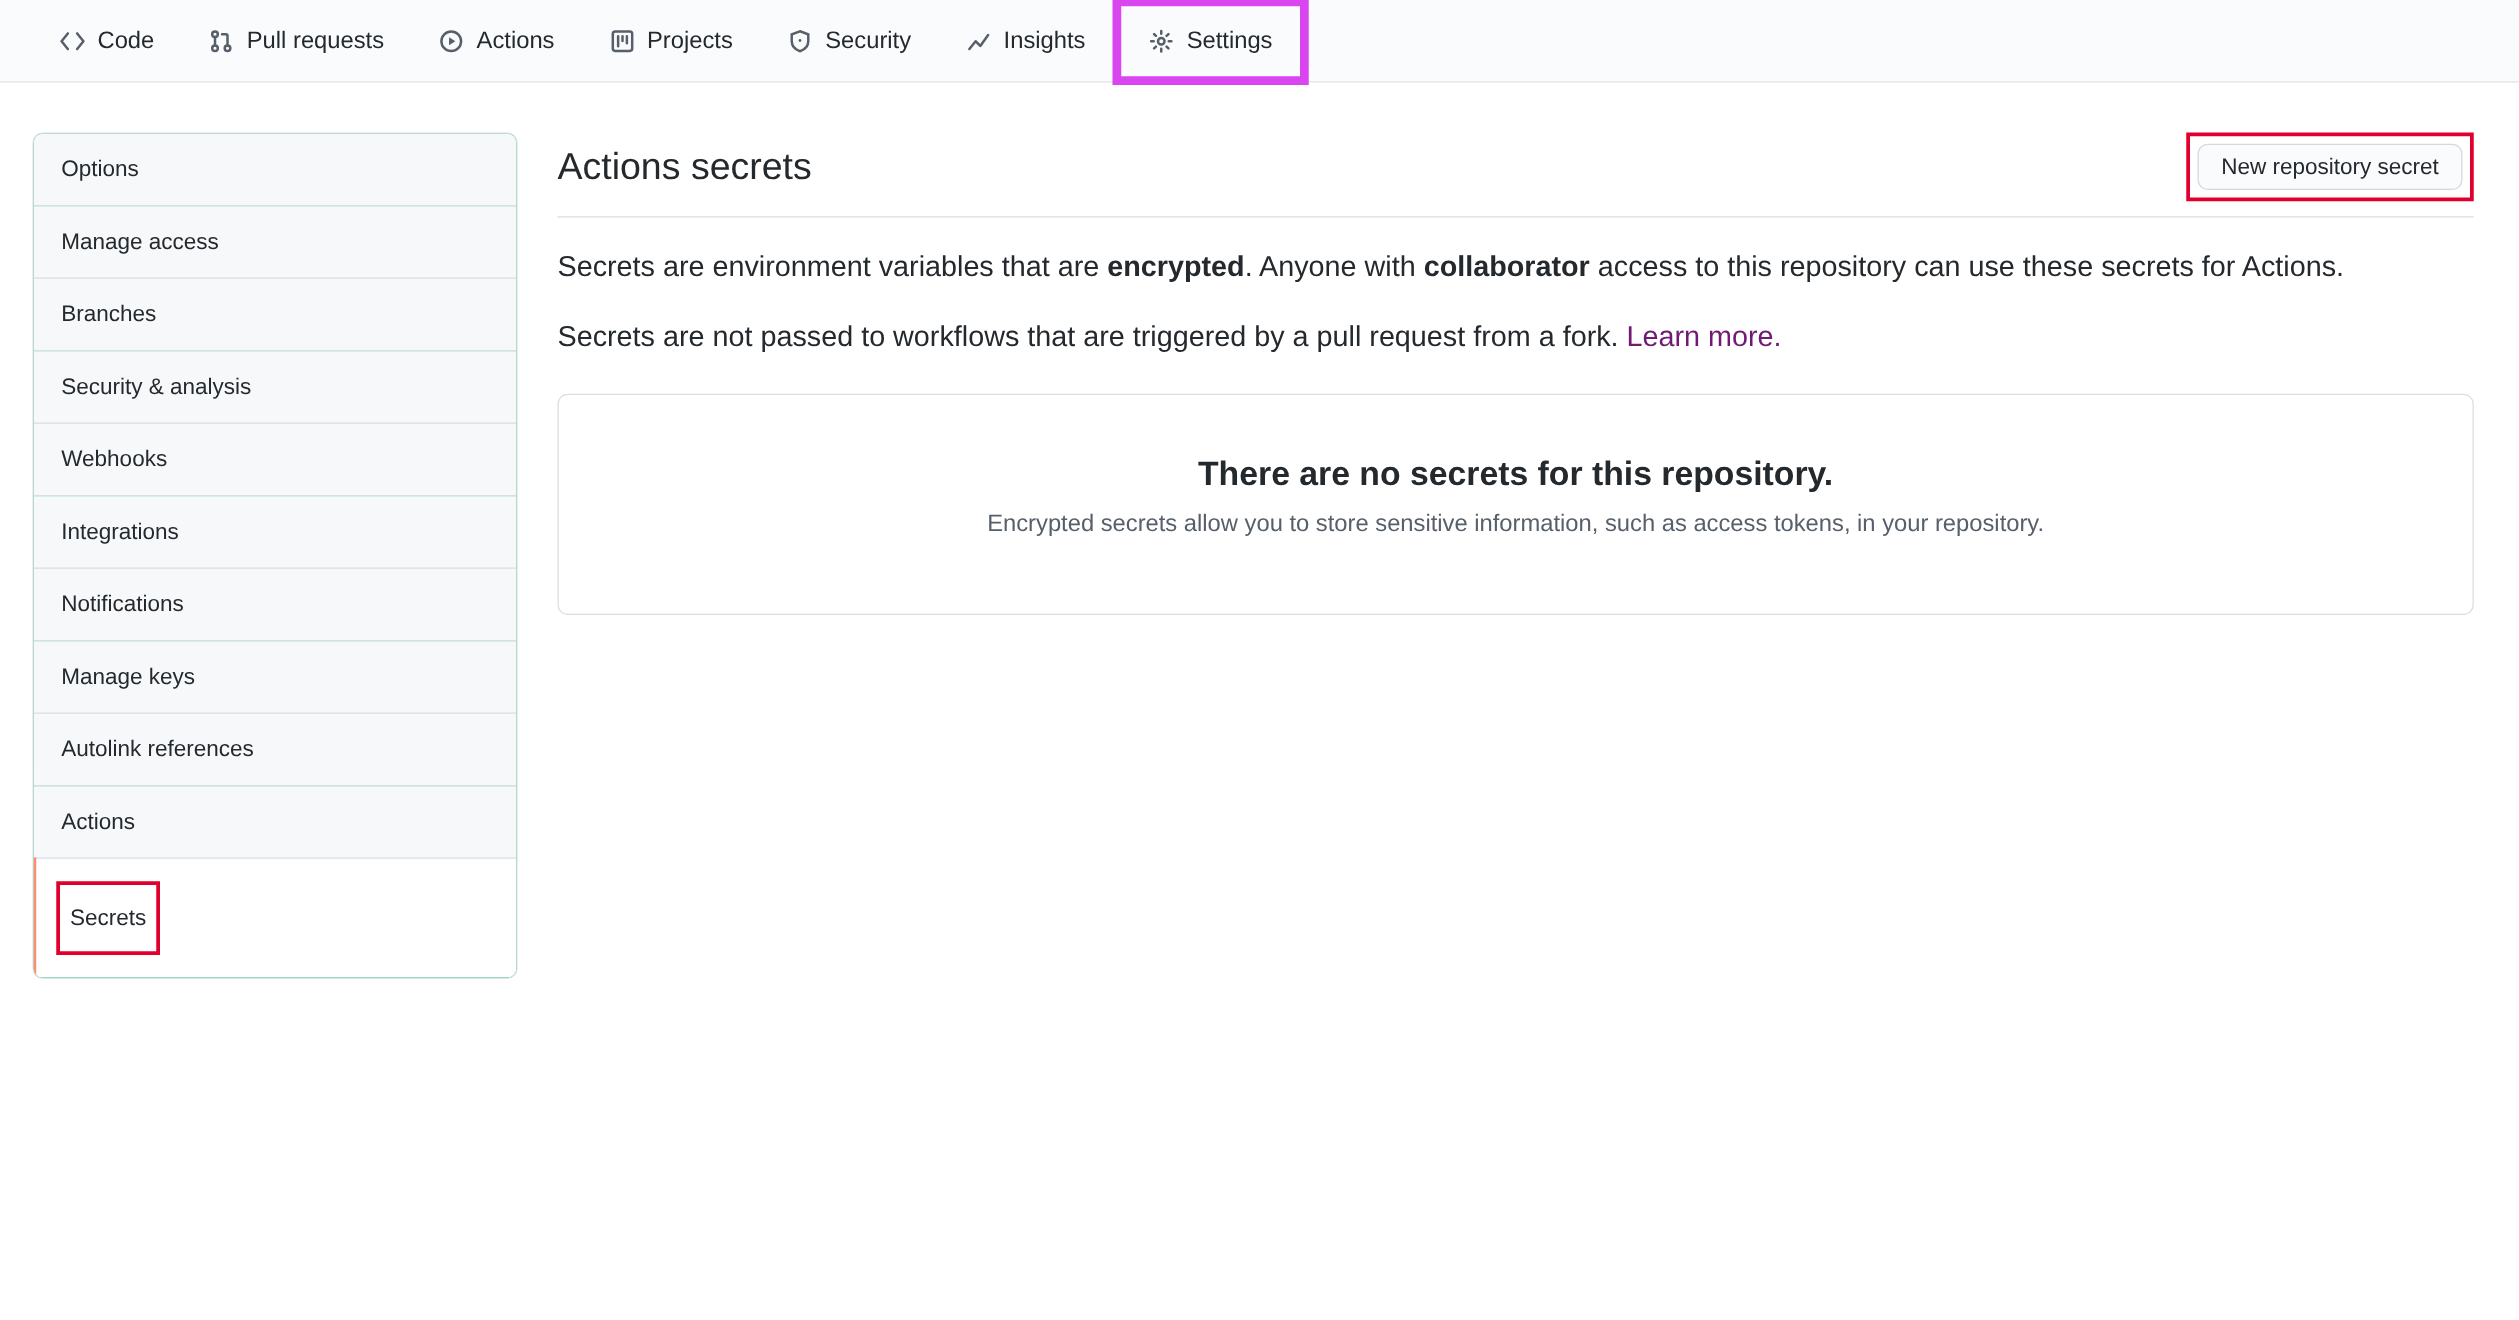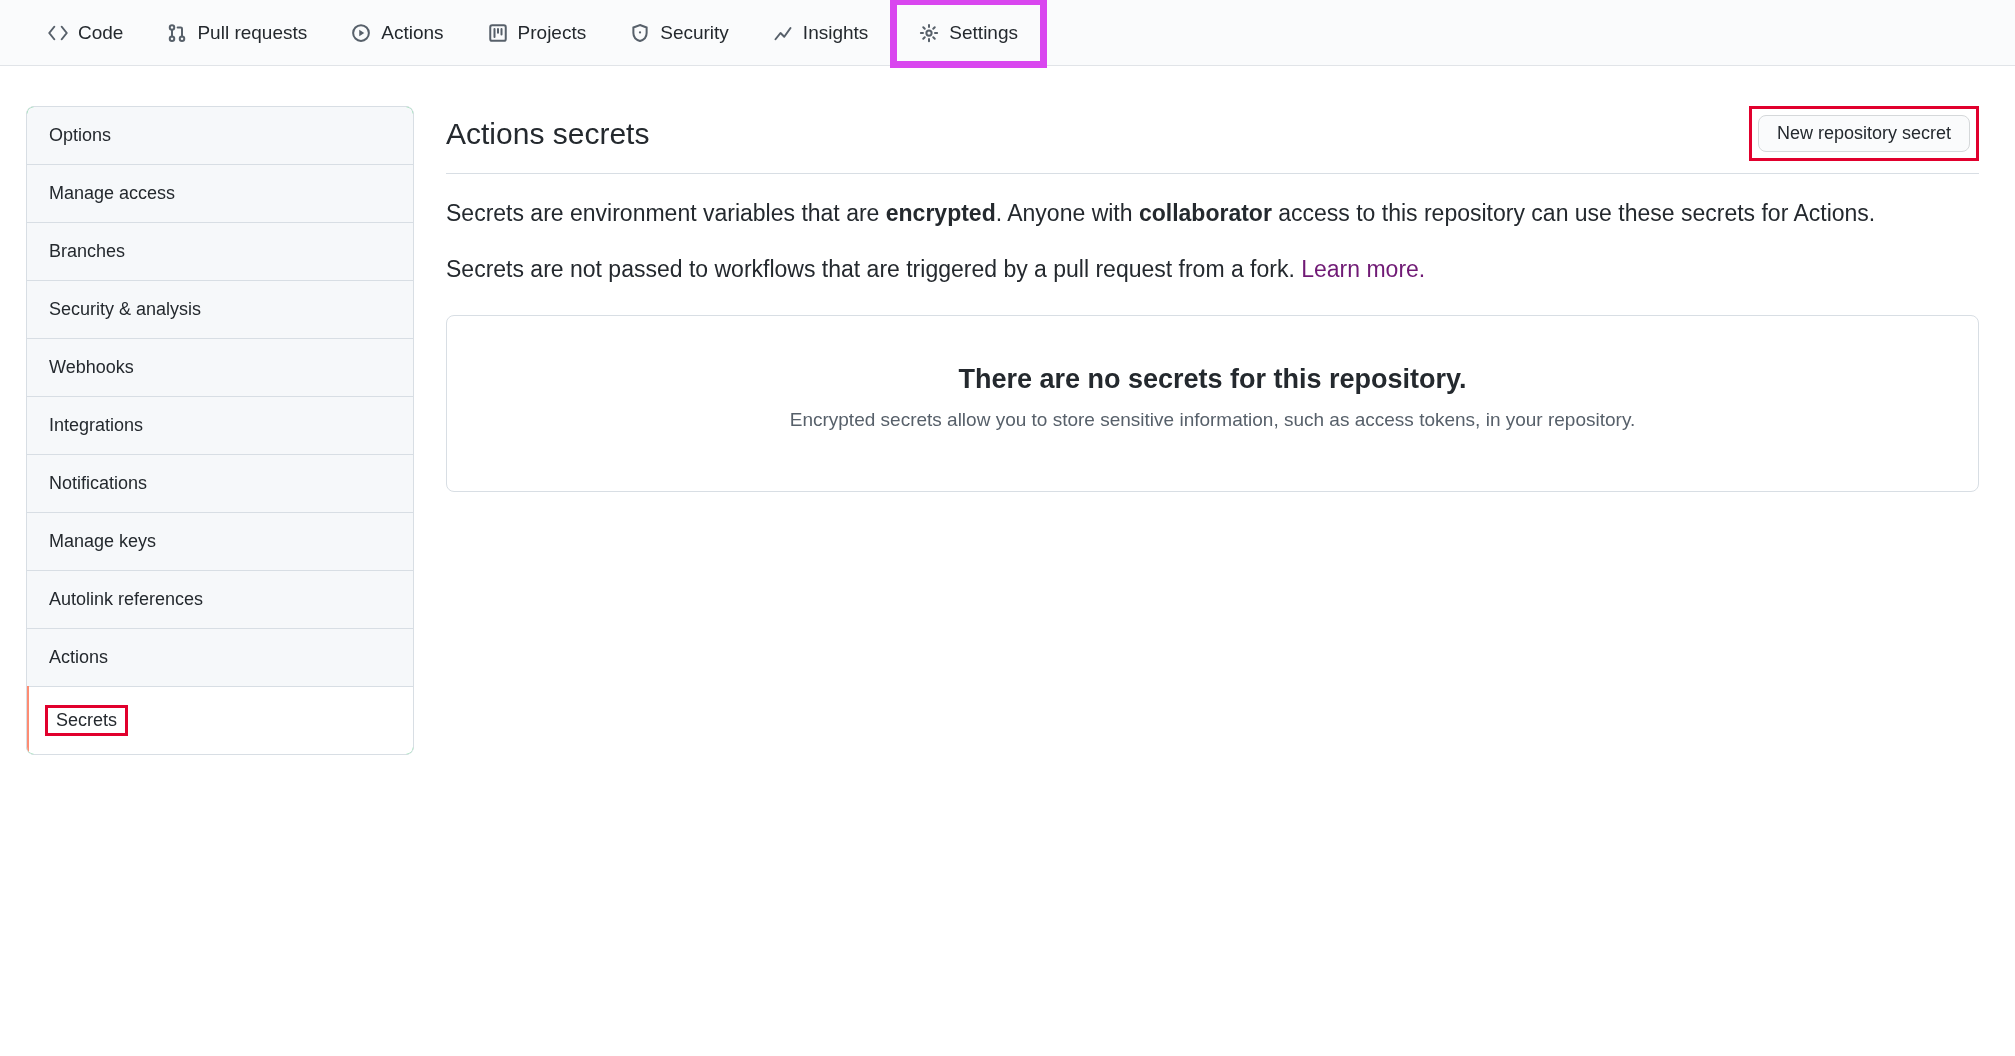--- a/index.html
+++ b/index.html
@@ -85,21 +85,21 @@
     top: -1px;
     bottom: -1px;
     width: 3px;
     background: #fd8c73;
   }
   .side-item:last-child { border-bottom: none; }
 
   .highlight-secrets {
     border: 3px solid #e1002d;
     display: inline-block;
-    padding: 2px 8px;
+    padding: 16px 8px;
     margin-left: -4px;
   }
 
   
   .main {
     flex: 1;
     min-width: 0;
     padding-right: 10px;
   }
   .main-header {

